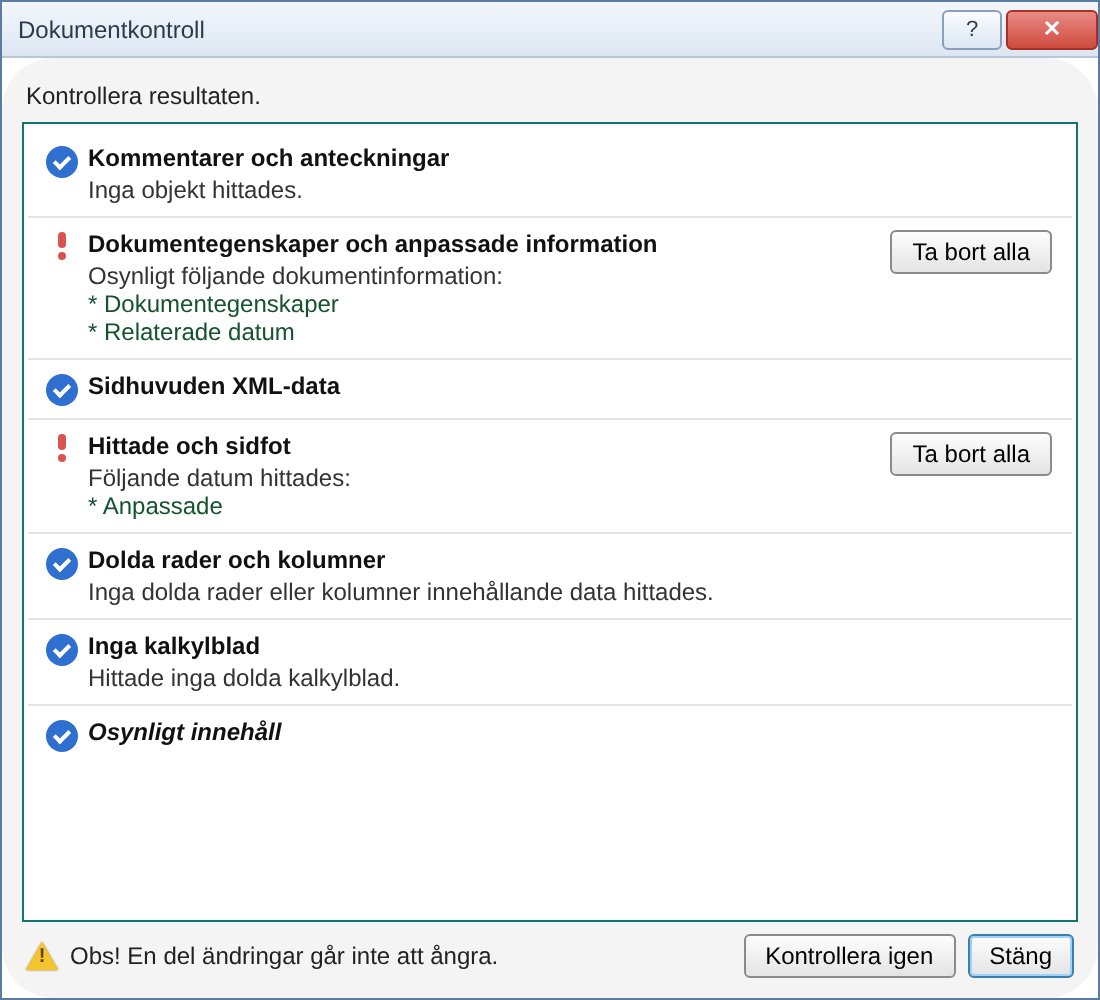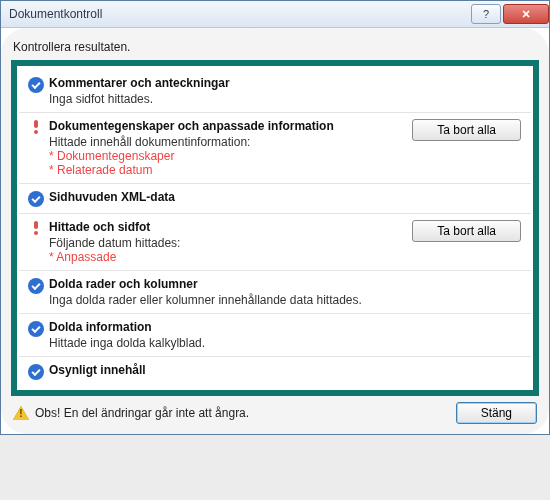--- a/index.html
+++ b/index.html
@@ -7,21 +7,21 @@
     margin: 0;
     font-family: "Segoe UI", Tahoma, sans-serif;
     font-size: 12px;
     background: #ececec;
     width: 550px;
     height: 500px;
     overflow: hidden;
   }
   .window {
     width: 550px;
-    height: 435px;
+    height: 500px;
     background: #fff;
     border: 1px solid #5a7ca0;
     display: flex;
     flex-direction: column;
   }
   .titlebar {
     height: 28px;
     background: linear-gradient(#f3f7fb, #dce6f2);
     border-bottom: 1px solid #b8c6d8;
     display: flex;
@@ -58,59 +58,59 @@
     background: #f4f4f4;
     border-radius: 26px;
   }
   .instruction {
     margin: 2px 2px 6px 2px;
     color: #222;
   }
   .results-wrap {
     flex: 1;
     position: relative;
-    border: 6px solid #0f766e;
+    border: 1px solid #0f766e;
     background: #fff;
     display: flex;
   }
   .results {
     flex: 1;
     overflow-y: auto;
     padding: 4px 2px 4px 2px;
   }
   .results::-webkit-scrollbar { width: 17px; }
   .results::-webkit-scrollbar-track { background:#eaeaea; border-left:1px solid #cfcfcf; }
   .results::-webkit-scrollbar-thumb { background:#c6c6c6; border:1px solid #9e9e9e; border-radius:2px; }
   .item {
     display: flex;
     align-items: flex-start;
     padding: 6px 6px 6px 6px;
     border-bottom: 1px solid #e3e3e3;
   }
-  .item:last-child { border-bottom: none; }
+  .item:last-child { border-bottom: none; font-style: italic; }
   .icon-col {
     width: 22px;
     display:flex; justify-content:center;
     padding-top:1px;
   }
   .body-col {
     flex:1;
     padding-left: 2px;
   }
   .action-col {
     width: 90px;
     display:flex; justify-content:flex-end;
     padding-right:4px;
   }
   .item-title { font-weight: bold; color:#111; margin-bottom:2px; }
   .item-msg { color:#333; }
-  .item-detail { color:#ef4444; }
+  .item-detail { color:#14532d; }
   .btn {
     height: 22px;
-    padding: 0 24px;
+    padding: 0 10px;
     border: 1px solid #8a8a8a;
     border-radius: 3px;
     background: linear-gradient(#fdfdfd,#e4e4e4);
     font: inherit;
     cursor: pointer;
     white-space: nowrap;
   }
   .btn.default {
     border-color:#3c7fb1;
     box-shadow: 0 0 0 1px #a3d1f5 inset;
@@ -202,31 +202,31 @@
     <div class="instruction">Kontrollera resultaten.</div>
 
     <div class="results-wrap">
       <div class="results" id="results">
           <div class="item">
             <div class="icon-col">
               <span class="ok-icon"></span>
             </div>
             <div class="body-col">
               <div class="item-title">Kommentarer och anteckningar</div>
-              <div class="item-msg">Inga sidfot hittades.</div>
+              <div class="item-msg">Inga objekt hittades.</div>
             </div>
             <div class="action-col"></div>
           </div>
           <div class="item">
             <div class="icon-col">
               <span class="warn-icon"></span>
             </div>
             <div class="body-col">
               <div class="item-title">Dokumentegenskaper och anpassade information</div>
-              <div class="item-msg">Hittade innehåll dokumentinformation:</div>
+              <div class="item-msg">Osynligt följande dokumentinformation:</div>
               <div class="item-detail">* Dokumentegenskaper</div>
               <div class="item-detail">* Relaterade datum</div>
             </div>
             <div class="action-col">
               <button class="btn">Ta bort alla</button>
             </div>
           </div>
           <div class="item">
             <div class="icon-col">
               <span class="ok-icon"></span>
@@ -257,21 +257,21 @@
               <div class="item-title">Dolda rader och kolumner</div>
               <div class="item-msg">Inga dolda rader eller kolumner innehållande data hittades.</div>
             </div>
             <div class="action-col"></div>
           </div>
           <div class="item">
             <div class="icon-col">
               <span class="ok-icon"></span>
             </div>
             <div class="body-col">
-              <div class="item-title">Dolda information</div>
+              <div class="item-title">Inga kalkylblad</div>
               <div class="item-msg">Hittade inga dolda kalkylblad.</div>
             </div>
             <div class="action-col"></div>
           </div>
           <div class="item">
             <div class="icon-col">
               <span class="ok-icon"></span>
             </div>
             <div class="body-col">
               <div class="item-title">Osynligt innehåll</div>
@@ -280,17 +280,18 @@
           </div>
         </div>
     </div>
 
     <div class="footer">
       <div class="note">
         <span class="tri-icon"></span>
         <span>Obs! En del ändringar går inte att ångra.</span>
       </div>
       <div class="buttons">
+        <button class="btn">Kontrollera igen</button>
         <button class="btn default">Stäng</button>
       </div>
     </div>
   </div>
 </div>
 
 </body></html>

